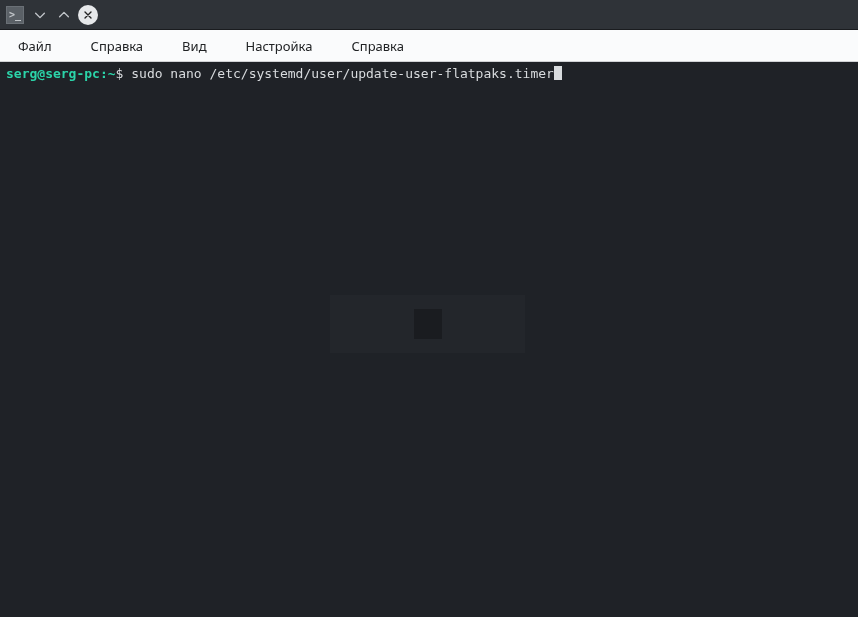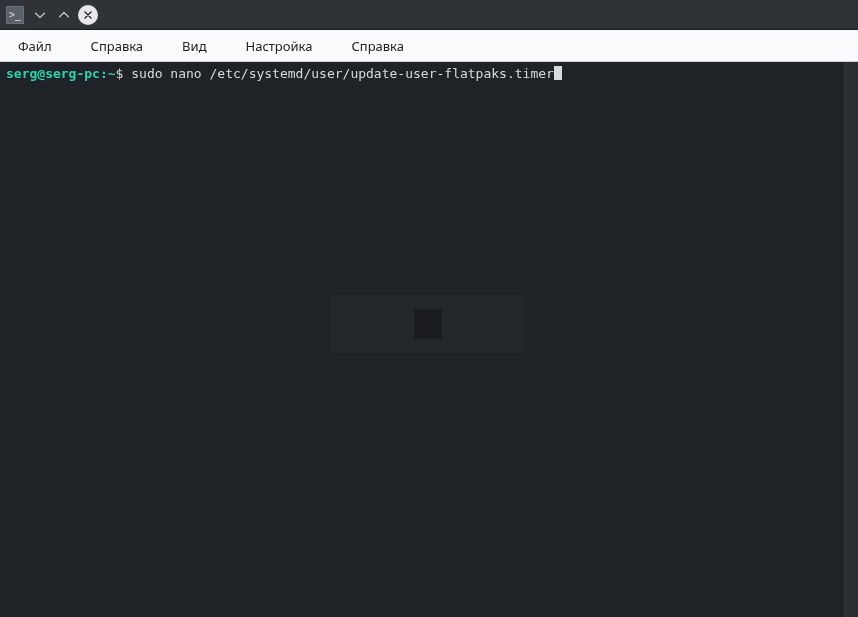--- a/index.html
+++ b/index.html
@@ -82,20 +82,21 @@
       padding: 5px 12px;
       color: #202224;
       font-size: 13px;
       cursor: pointer;
     }
     .terminal-wrap {
       position: relative;
       height: calc(617px - 62px);
       background: #1f2227;
       display: flex;
+      flex-direction: column;
     }
     .terminal {
       flex: 1;
       padding: 4px 6px;
       font-family: "DejaVu Sans Mono", "Consolas", monospace;
       font-size: 13px;
       line-height: 16px;
       color: #d8dbde;
       white-space: pre;
       overflow: hidden;

